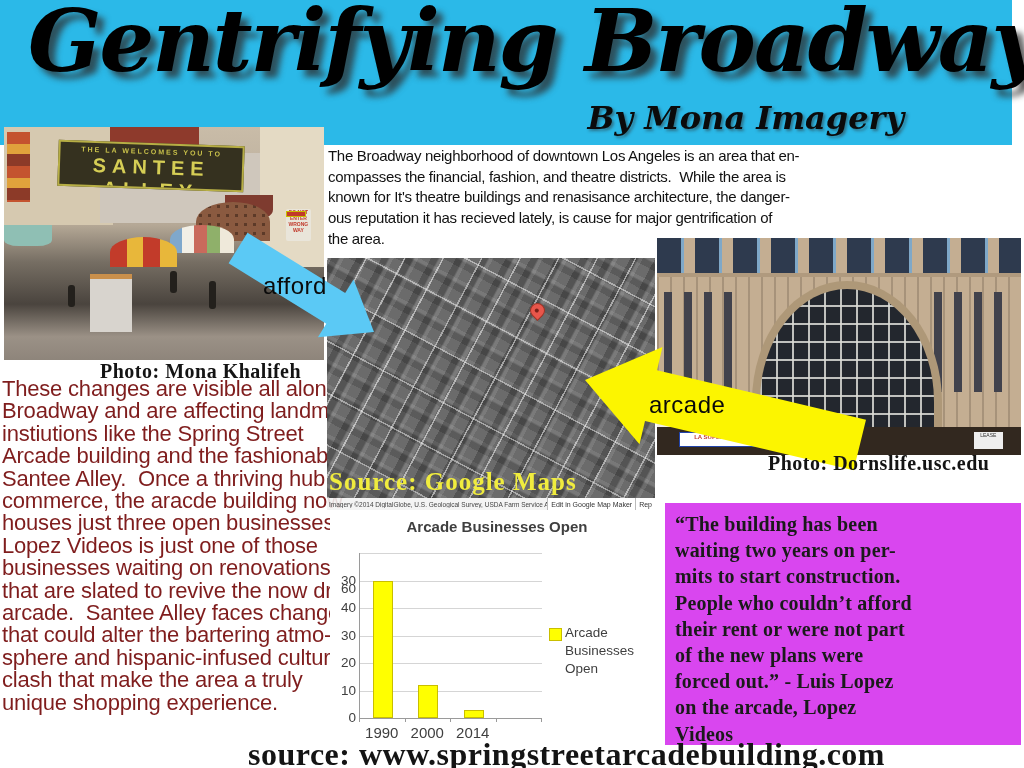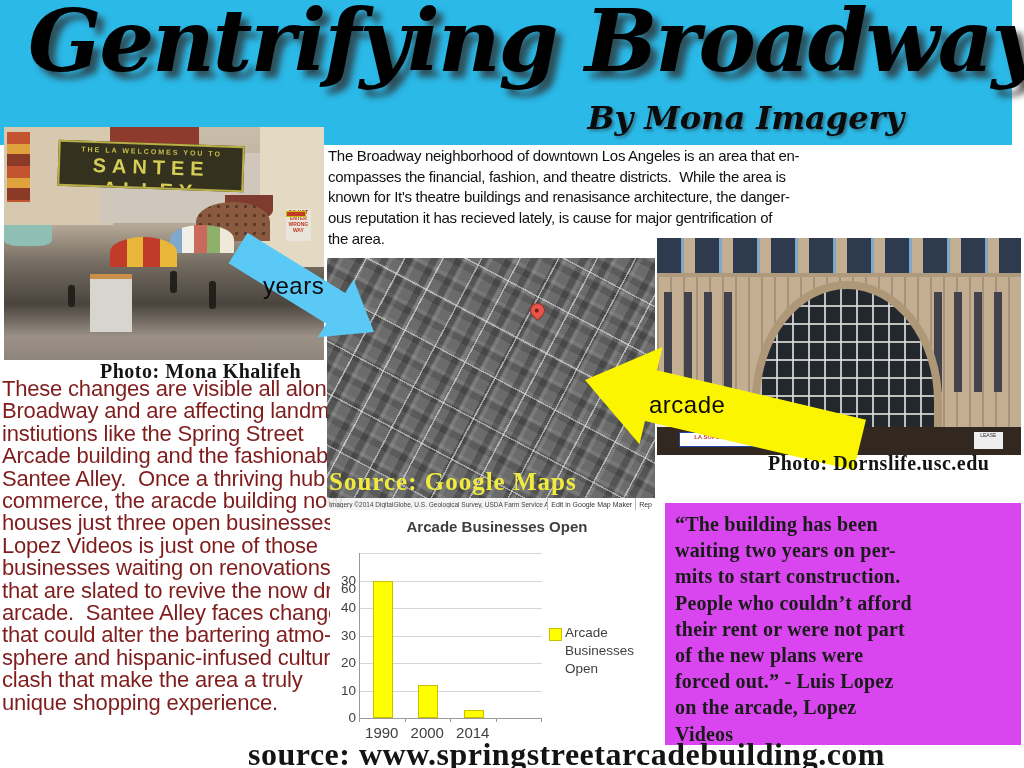--- a/index.html
+++ b/index.html
@@ -195,21 +195,21 @@
     <div class="abs ar-sign-cell">LA SUPER+CELLULAR</div>
     <div class="abs ar-542">542</div>
     <div class="abs ar-sign-lease">LEASE</div>
   </div>
 </div>
 <div class="abs caption hand" style="left:768px;top:452px;">Photo: Dornslife.usc.edu</div>
 
 <svg class="abs arrow-svg" style="left:228px;top:240px;" width="150" height="100" viewBox="0 0 150 100">
   <polygon points="146,92 125.6,39.5 117.2,53.1 19.5,-7.3 0.6,23.3 98.3,83.7 89.9,97.3" fill="#5BC9F5"></polygon>
 </svg>
-<div class="abs arrow-label" style="left:263px;top:272px;">years</div>
+<div class="abs arrow-label" style="left:263px;top:272px;">afford</div>
 
 <svg class="abs arrow-svg" style="left:582px;top:330px;" width="285" height="150" viewBox="0 0 285 150">
   <polygon points="3,50 80.5,16.9 75,40.3 284,89.7 271.6,140.3 63,90.9 57.5,114.3" fill="#FCF500"></polygon>
 </svg>
 <div class="abs arrow-label" style="left:649px;top:391px;">arcade</div>
 
 <div class="abs quote">
   <div class="quote-text hand">“The building has been
 waiting two years on per-
 mits to start construction.

